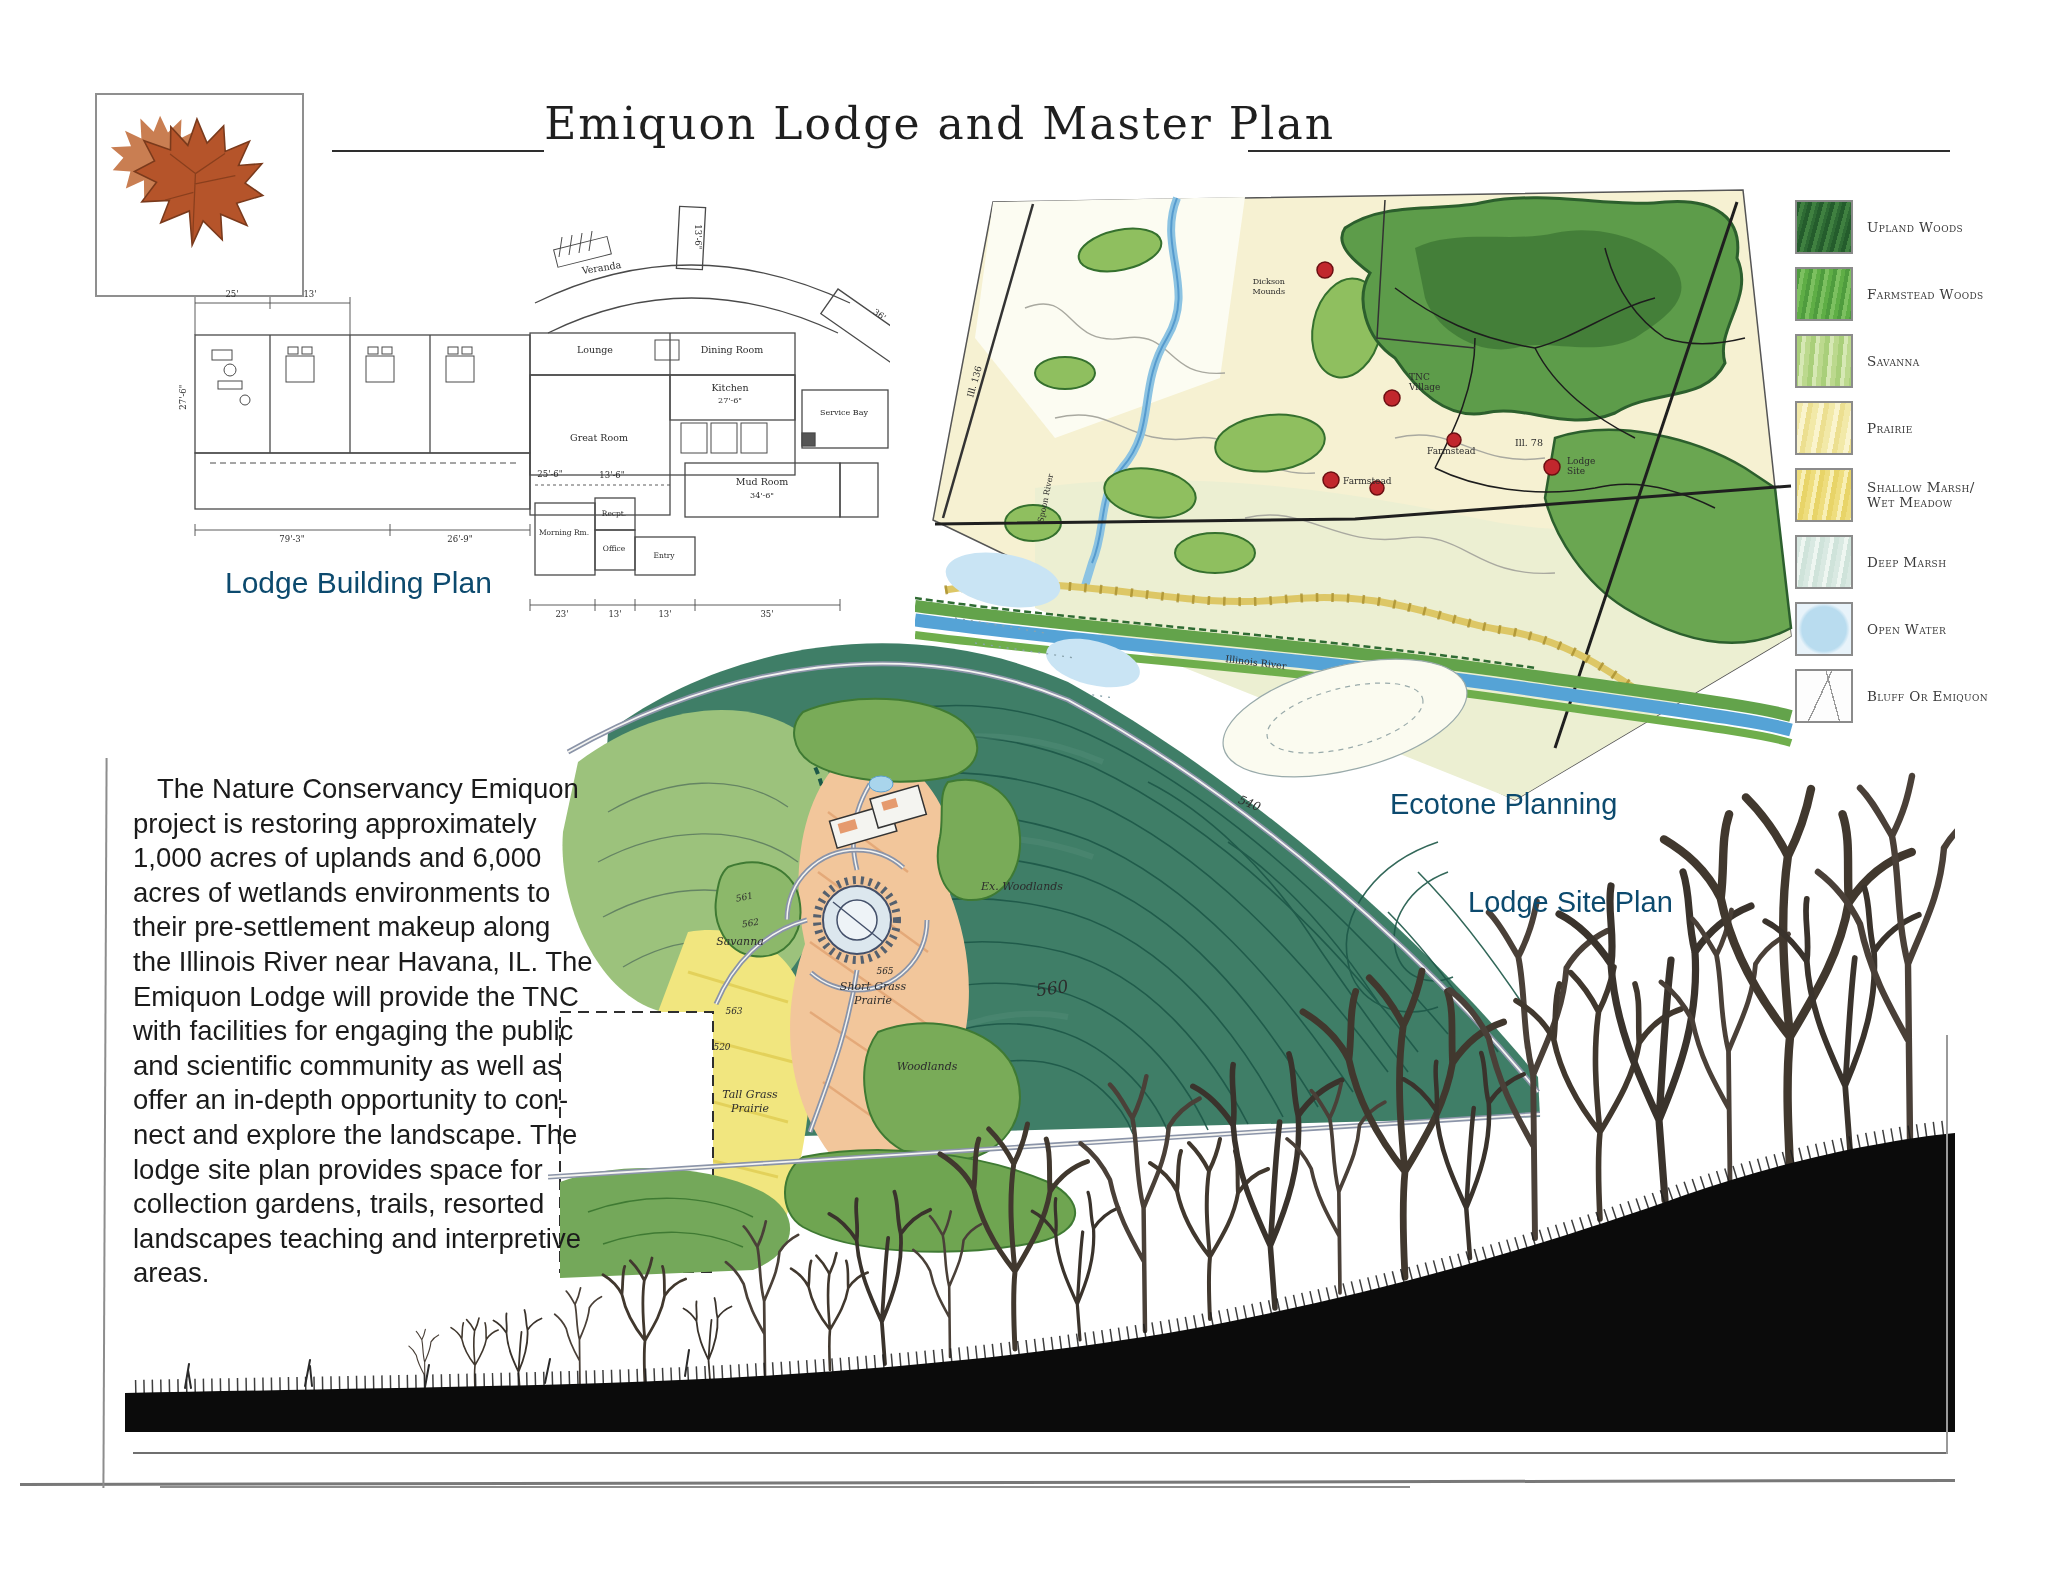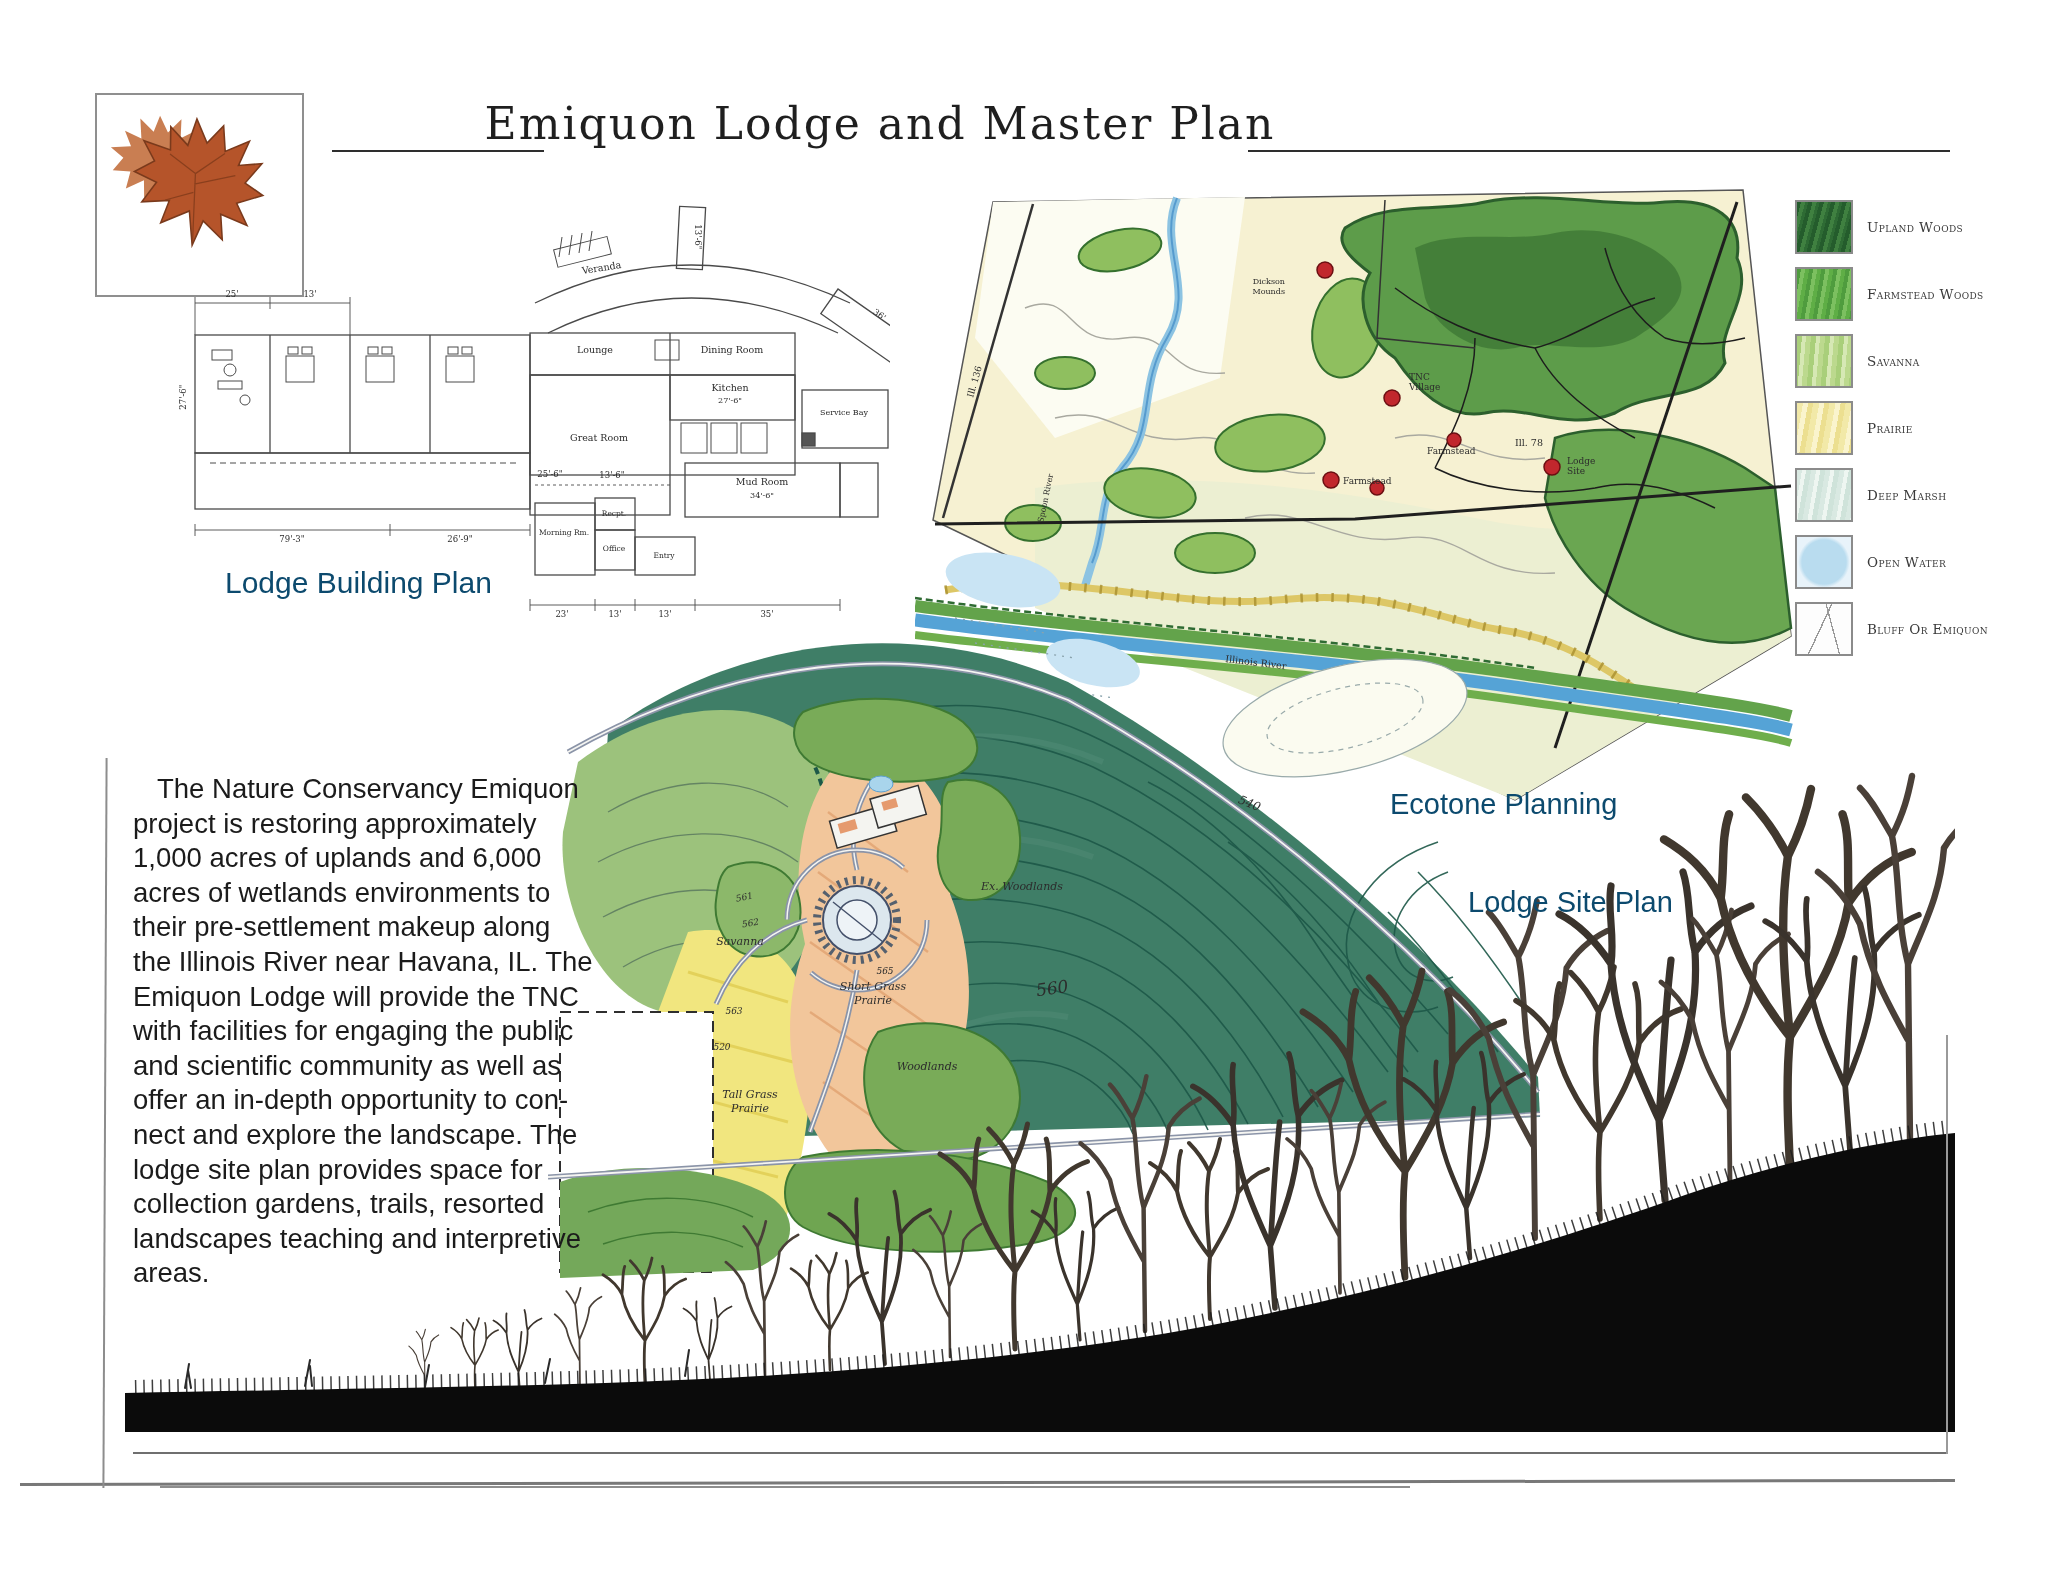--- a/index.html
+++ b/index.html
@@ -1,20 +1,20 @@
 <!DOCTYPE html>
 <html><head>
 <meta charset="utf-8">
 <style>
   html,body{margin:0;padding:0;background:#ffffff;}
   #board{position:relative;width:2048px;height:1582px;background:#fff;overflow:hidden;
          font-family:"Liberation Sans",sans-serif;color:#222;}
   .abs{position:absolute;}
   
-  #title{left:425px;top:98px;width:910px;text-align:center;
+  #title{left:425px;top:98px;width:910px;text-align:right;
          font-family:"DejaVu Serif",serif;font-size:44px;letter-spacing:2px;color:#1f1f1f;}
   .title-line{height:2px;background:#2e2e2e;top:150px;}
   
   #logo{left:95px;top:93px;width:205px;height:200px;border:2px solid #8f8f8f;}
   
   .caption{font-size:30px;color:#0c4a6e;}
   #cap-building{left:225px;top:566px;}
   #cap-ecotone{left:1390px;top:788px;font-size:29px;}
   #cap-siteplan{left:1468px;top:886px;font-size:29px;}
   
@@ -431,20 +431,25 @@
     </div>
     <div class="lg-row">
       <div class="lg-sw sw-2"></div>
       <div class="lg-label">Savanna</div>
     </div>
     <div class="lg-row">
       <div class="lg-sw sw-3"></div>
       <div class="lg-label">Prairie</div>
     </div>
     <div class="lg-row">
+      <div class="lg-sw sw-4"></div>
+      <div class="lg-label">Shallow Marsh/
+Wet Meadow</div>
+    </div>
+    <div class="lg-row">
       <div class="lg-sw sw-5"></div>
       <div class="lg-label">Deep Marsh</div>
     </div>
     <div class="lg-row">
       <div class="lg-sw sw-6"></div>
       <div class="lg-label">Open Water</div>
     </div>
     <div class="lg-row">
       <div class="lg-sw sw-8"></div>
       <div class="lg-label">Bluff Or Emiquon</div>

